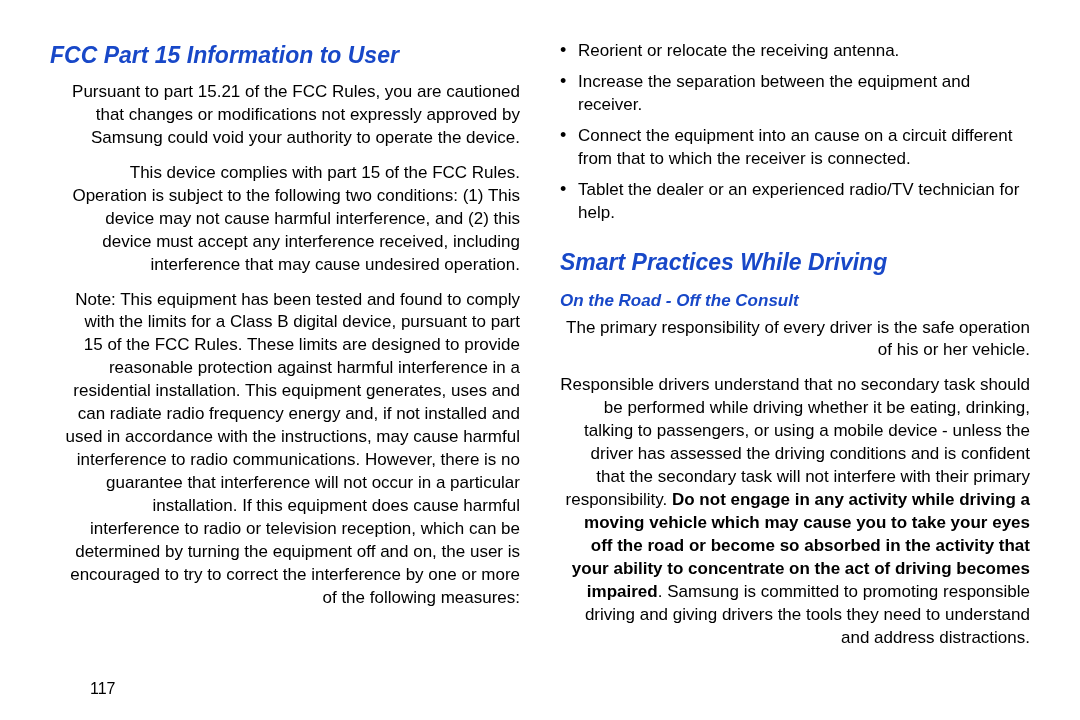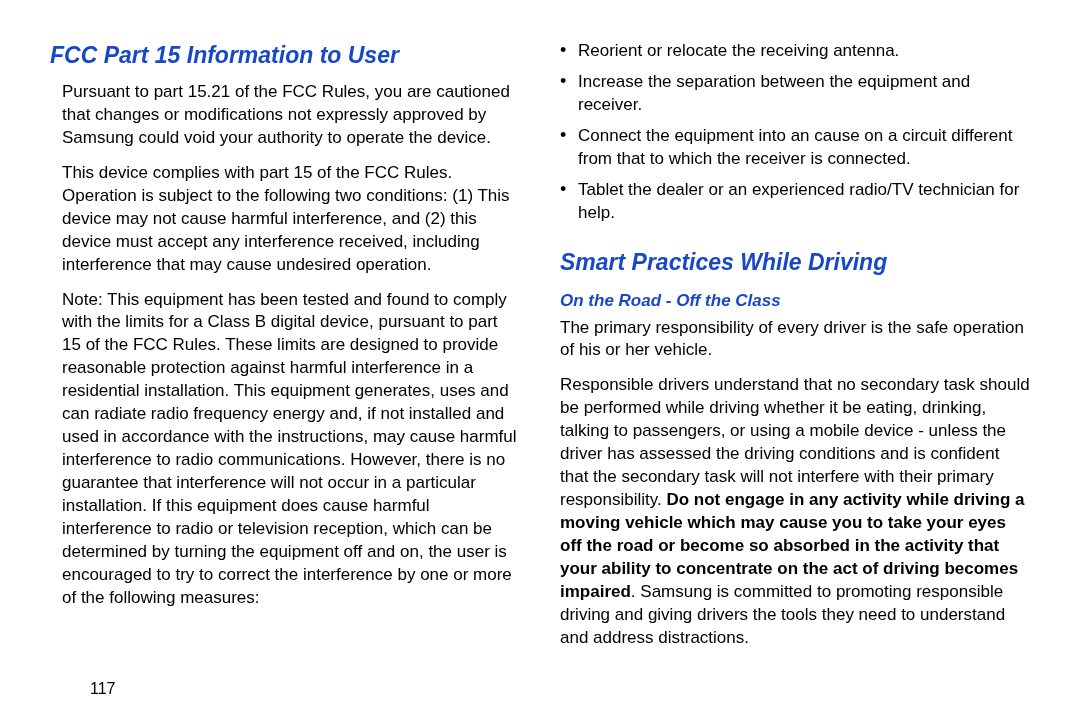--- a/index.html
+++ b/index.html
@@ -30,21 +30,21 @@
     .h3 {
       color: #1848c8;
       font-weight: bold;
       font-style: italic;
       font-size: 17px;
       margin-top: 2px;
       margin-bottom: 4px;
     }
     .para {
       margin-bottom: 12px;
-      text-align: left;
+      text-align: right;
     }
     .indent {
       padding-left: 12px;
     }
     ul.bullets {
       list-style: none;
       padding-left: 0;
       margin-bottom: 14px;
     }
     ul.bullets li {
@@ -80,18 +80,18 @@
 </div>
 
 <div class="col">
   <ul class="bullets">
     <li>Reorient or relocate the receiving antenna.</li>
     <li>Increase the separation between the equipment and receiver.</li>
     <li>Connect the equipment into an cause on a circuit different from that to which the receiver is connected.</li>
     <li>Tablet the dealer or an experienced radio/TV technician for help.</li>
   </ul>
   <div class="h2">Smart Practices While Driving</div>
-  <div class="h3">On the Road - Off the Class</div>
+  <div class="h3">On the Road - Off the Consult</div>
   <div class="para">The primary responsibility of every driver is the safe operation of his or her vehicle.</div>
   <div class="para mixed">
     <span>Responsible drivers understand that no secondary task should be performed while driving whether it be eating, drinking, talking to passengers, or using a mobile device - unless the driver has assessed the driving conditions and is confident that the secondary task will not interfere with their primary responsibility. </span><b>Do not engage in any activity while driving a moving vehicle which may cause you to take your eyes off the road or become so absorbed in the activity that your ability to concentrate on the act of driving becomes impaired</b><span>. Samsung is committed to promoting responsible driving and giving drivers the tools they need to understand and address distractions.</span>
   </div>
 </div>
 
 </body></html>

